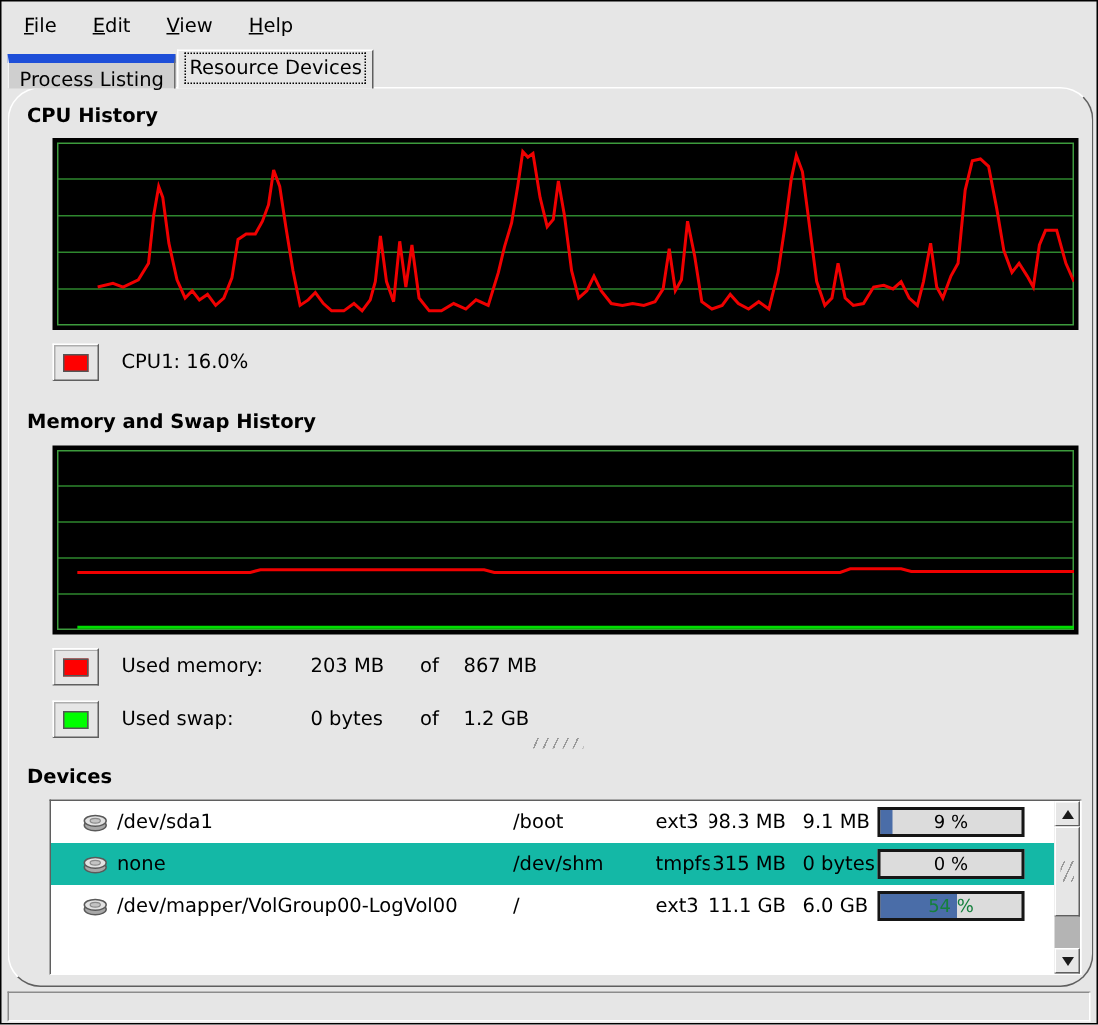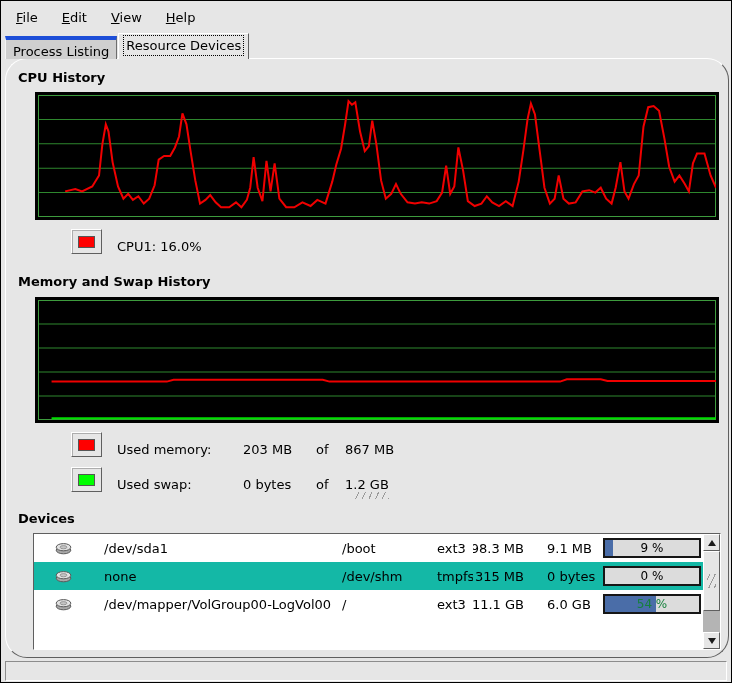--- a/index.html
+++ b/index.html
@@ -11,42 +11,42 @@
   }
   
   .menubar{position:absolute;top:2px;left:2px;right:2px;height:28px;display:flex;align-items:center;padding-left:4px;}
   .menu-item{padding:4px 9px;margin-right:6px;cursor:default;}
   .menu-item u{text-decoration:underline;}
   
   .tabs{position:absolute;top:32px;left:4px;height:26px;display:flex;align-items:flex-end;z-index:3;}
   .tab{padding:4px 7px 4px 7px;margin-right:1px;position:relative;}
   .tab.inactive{
     background:#cfcfcf;height:23px;
-    border-top:4px solid #1d4ed8;border-left:1px solid #f4f4f4;border-right:1px solid #6e6e6e;
+    border-top:6px solid #1d4ed8;border-left:1px solid #f4f4f4;border-right:1px solid #6e6e6e;
   }
   .tab.active{
     background:#e6e6e6;height:26px;
     border-top:1px solid #fff;border-left:1px solid #fff;border-right:1px solid #5f5f5f;
     z-index:4;
   }
   .tab.active .tab-label{outline:1px dotted #000;outline-offset:2px;}
   
   .page{
     position:absolute;top:57px;left:4px;width:724px;height:600px;background:#e6e6e6;
     border-top:1px solid #fff;border-left:1px solid #fff;
     border-right:1px solid #5f5f5f;border-bottom:1px solid #5f5f5f;border-radius:22px;
   }
   .section-title{position:absolute;left:12px;font-weight:bold;}
   
   .graph{position:absolute;left:29px;width:684px;background:#000;padding:3px;}
   .graph svg{display:block;width:100%;height:100%;}
   #cpu-graph{top:33px;height:128px;}
   #mem-graph{top:238px;height:126px;}
   
-  .legend-row{position:absolute;left:29px;display:flex;align-items:flex-end;height:25px;margin-left:36px;}
+  .legend-row{position:absolute;left:29px;display:flex;align-items:center;height:25px;}
   .swatch-btn{
     width:31px;height:25px;background:#e6e6e6;display:flex;align-items:center;justify-content:center;
     border-top:1px solid #fff;border-left:1px solid #fff;
     border-right:1px solid #5f5f5f;border-bottom:1px solid #5f5f5f;
     box-shadow:1px 1px 0 #adadad inset;
   }
   .swatch{width:17px;height:12px;border:1px solid #555;}
   .legend-text{display:flex;margin-left:15px;}
   .lg-label{width:126px;}
   .lg-value{width:73px;}
@@ -71,24 +71,24 @@
     border-right:1px solid #5f5f5f;border-bottom:1px solid #5f5f5f;
   }
   .col-name{width:302px;}
   .col-dir{width:95px;}
   .col-type{width:42px;}
   .col-total{width:56px;}
   .col-used{flex:1;}
   .trow{display:flex;height:28px;align-items:center;background:#fff;}
   .trow.alt{background:#14b8a6;}
   .td{display:flex;align-items:center;height:100%;padding-left:6px;overflow:hidden;white-space:nowrap;}
-  .td.col-name{padding-left:21px;gap:26px;}
+  .td.col-name{padding-left:21px;}
   .td.col-total{justify-content:flex-end;padding-right:5px;padding-left:0;}
   .disk-icon{margin-right:6px;flex:0 0 auto;}
-  .used-cell{display:flex;align-items:center;justify-content:space-between;padding-right:2px;margin-left:12px;}
+  .used-cell{display:flex;align-items:center;justify-content:space-between;padding-right:20px;}
   .pbar{
     position:relative;width:98px;height:20px;background:#dcdcdc;border:2px solid #161616;
   }
   .pbar .fill{position:absolute;left:0;top:0;bottom:0;background:#4a6da8;}
   .pbar .plabel{
     position:absolute;inset:0;display:flex;align-items:center;justify-content:center;
     font-size:12px;
   }
   
   .vscroll{flex:0 0 17px;display:flex;flex-direction:column;background:#b4b4b4;}

